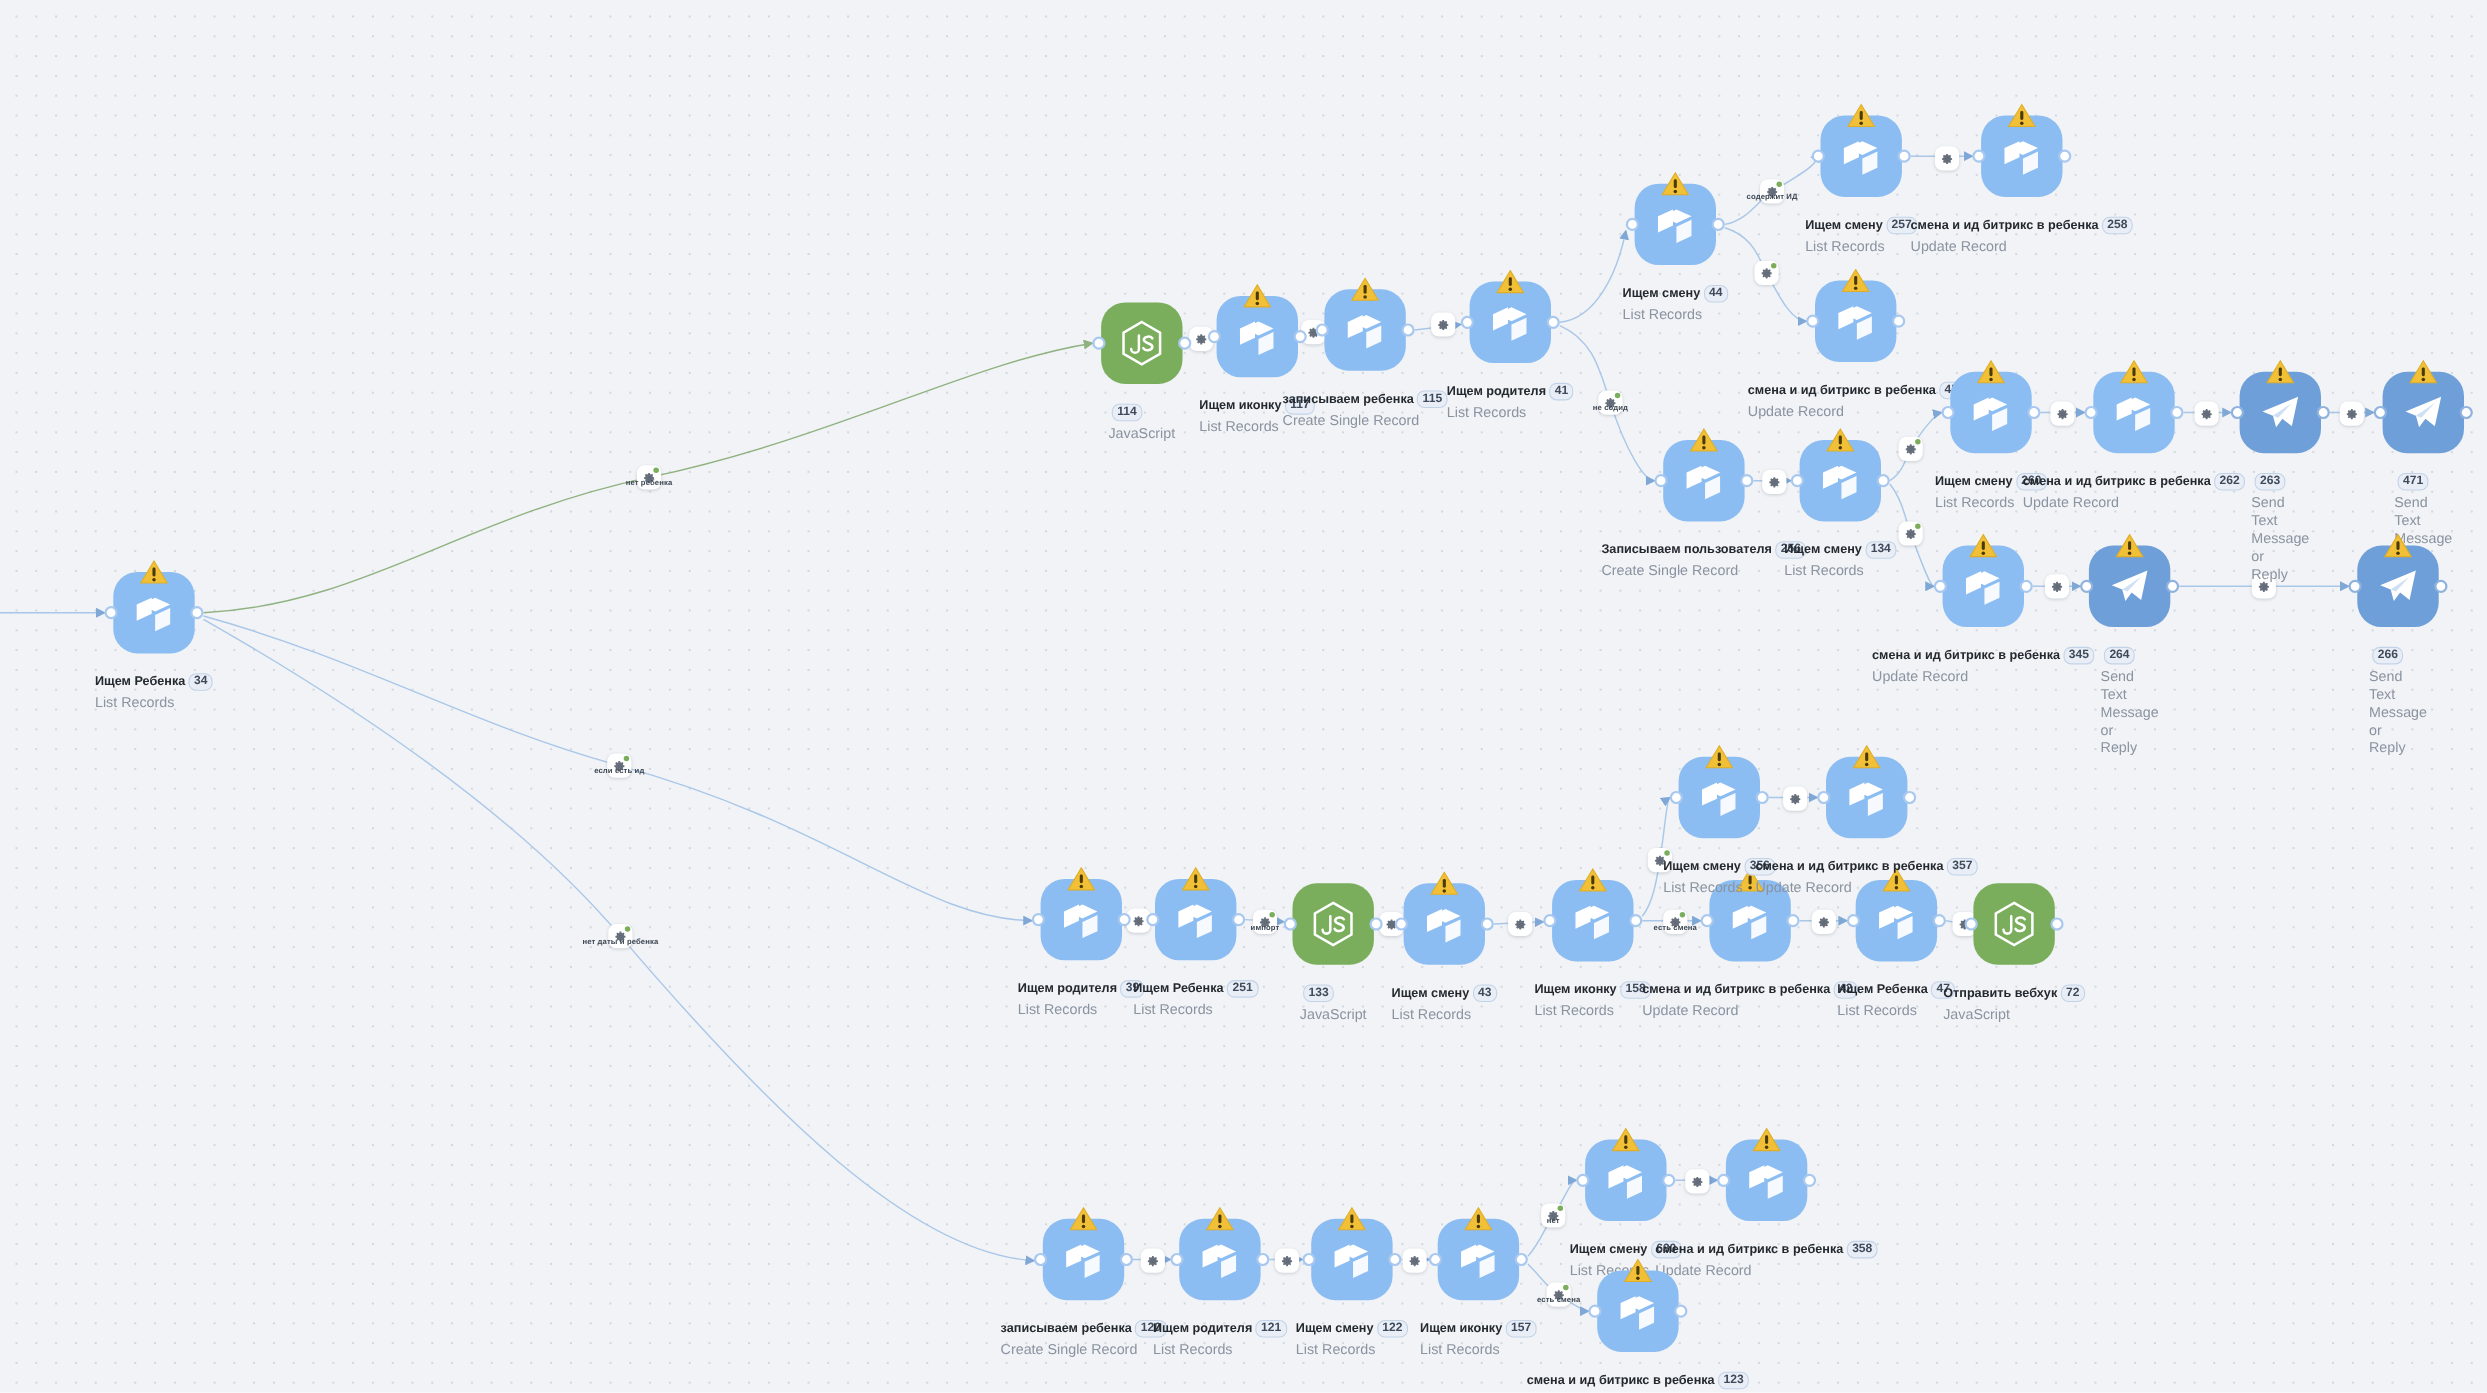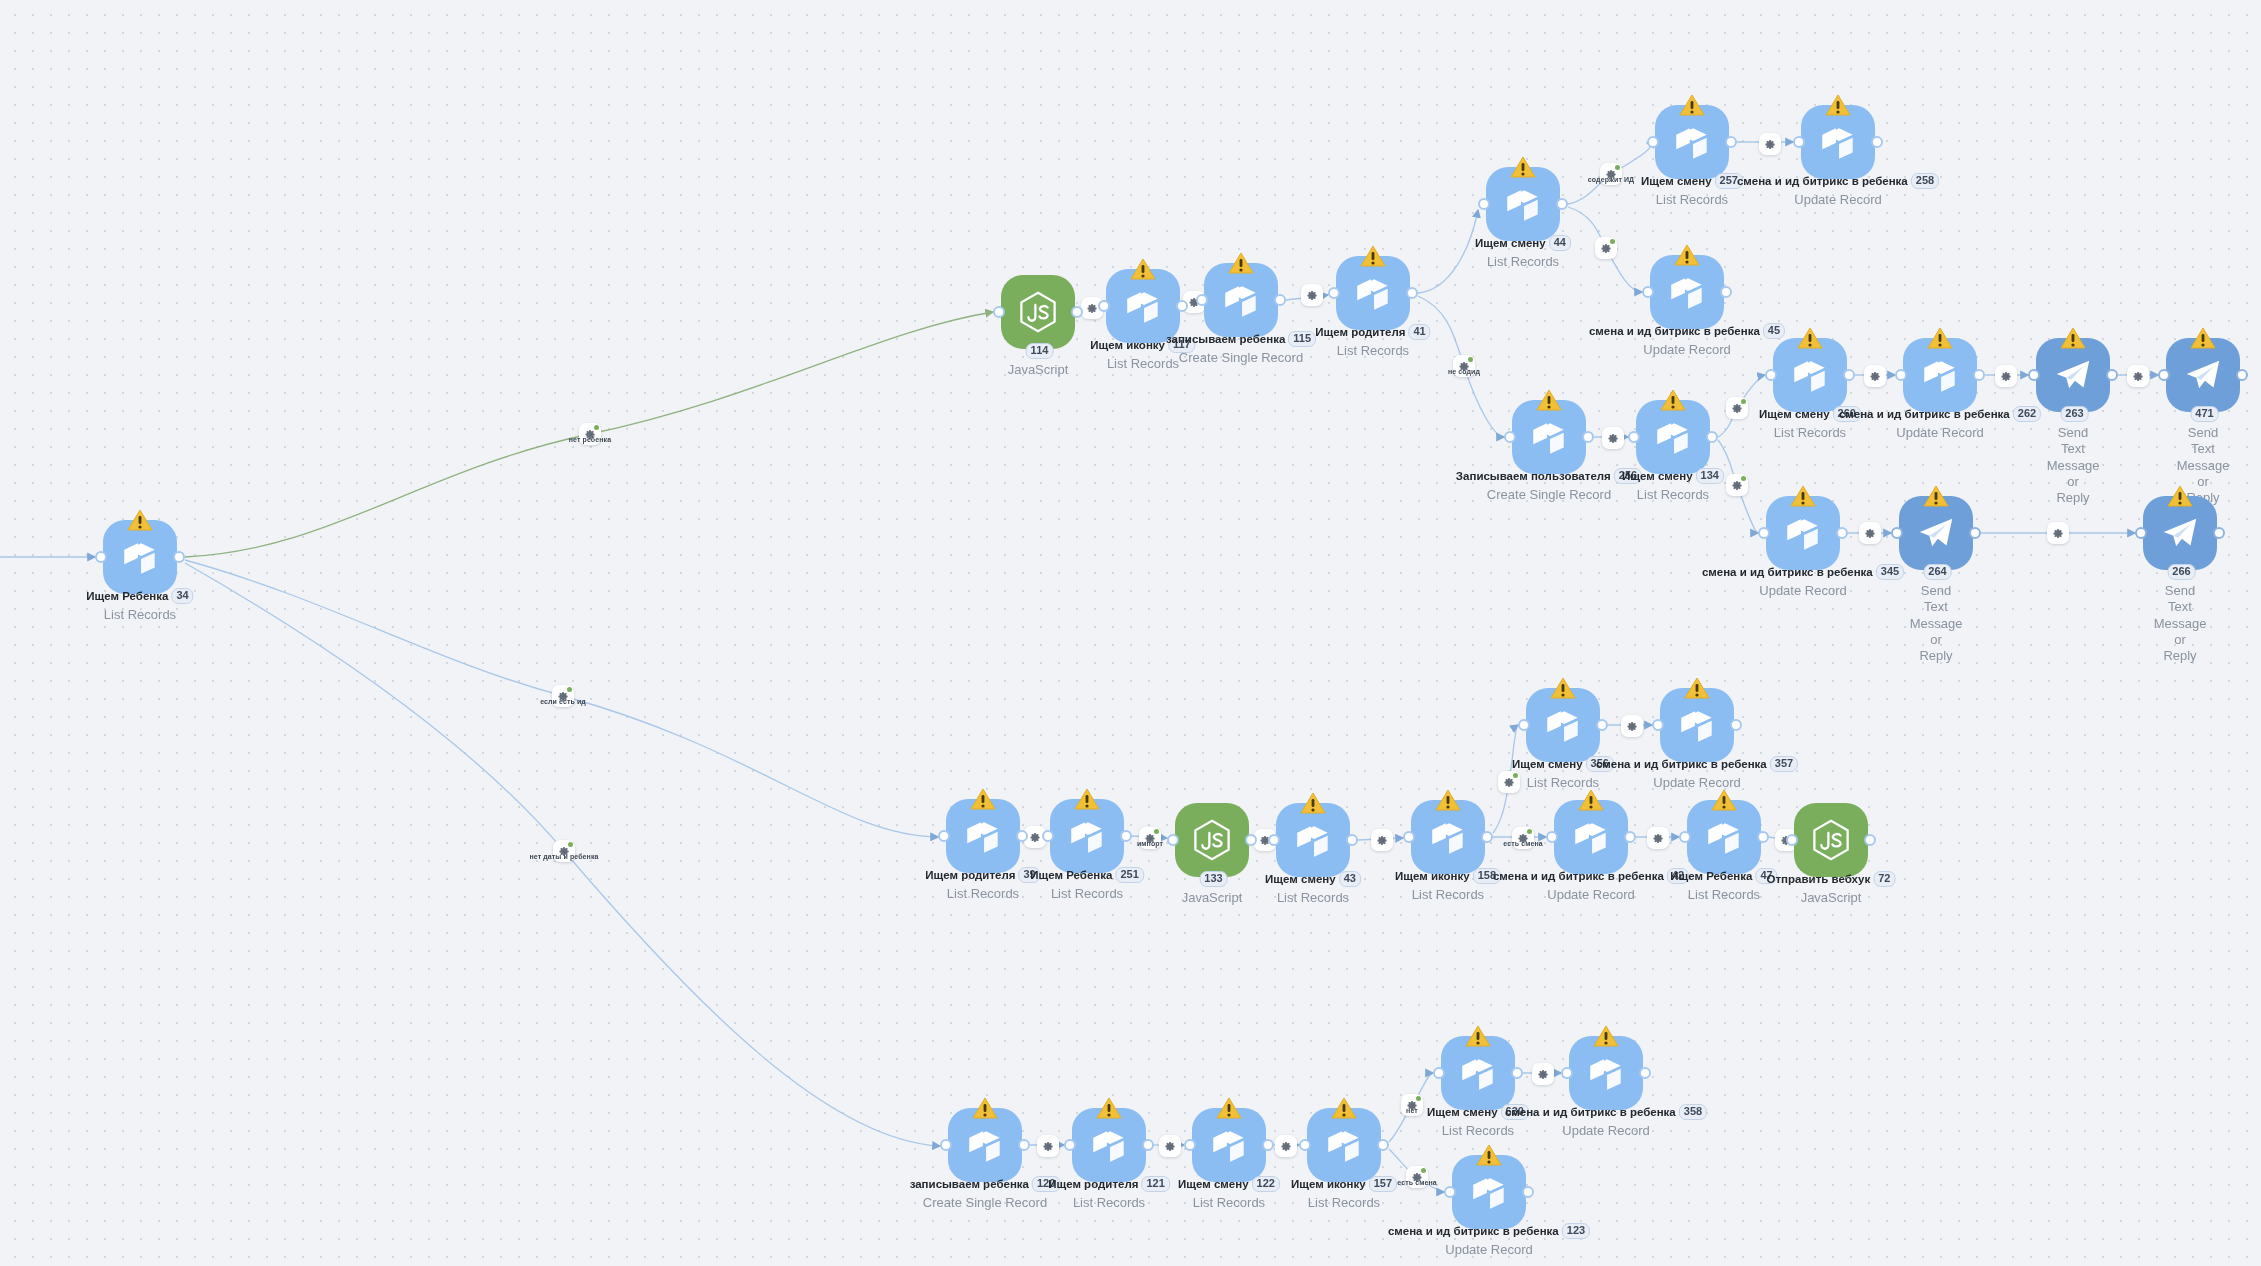--- a/index.html
+++ b/index.html
@@ -54,23 +54,22 @@
     background: #fff;
     border: 2.5px solid #a8c8ef;
     box-sizing: border-box;
   }
   .port.in  { left: -45px; }
   .port.out { right: -45px; }
   .node-telegram ~ .port { border-color: #8fb3de; }
   .label {
     position: absolute;
     left: 50%;
-    top: 28px;
+    top: 52px;
     transform: translateX(-50%);
-    text-align: center;
     white-space: nowrap;
     line-height: 1.25;
   }
   .label .title {
     font-size: 11.5px;
     font-weight: bold;
     color: #24292f;
     display: inline;
   }
   .label .badge {

